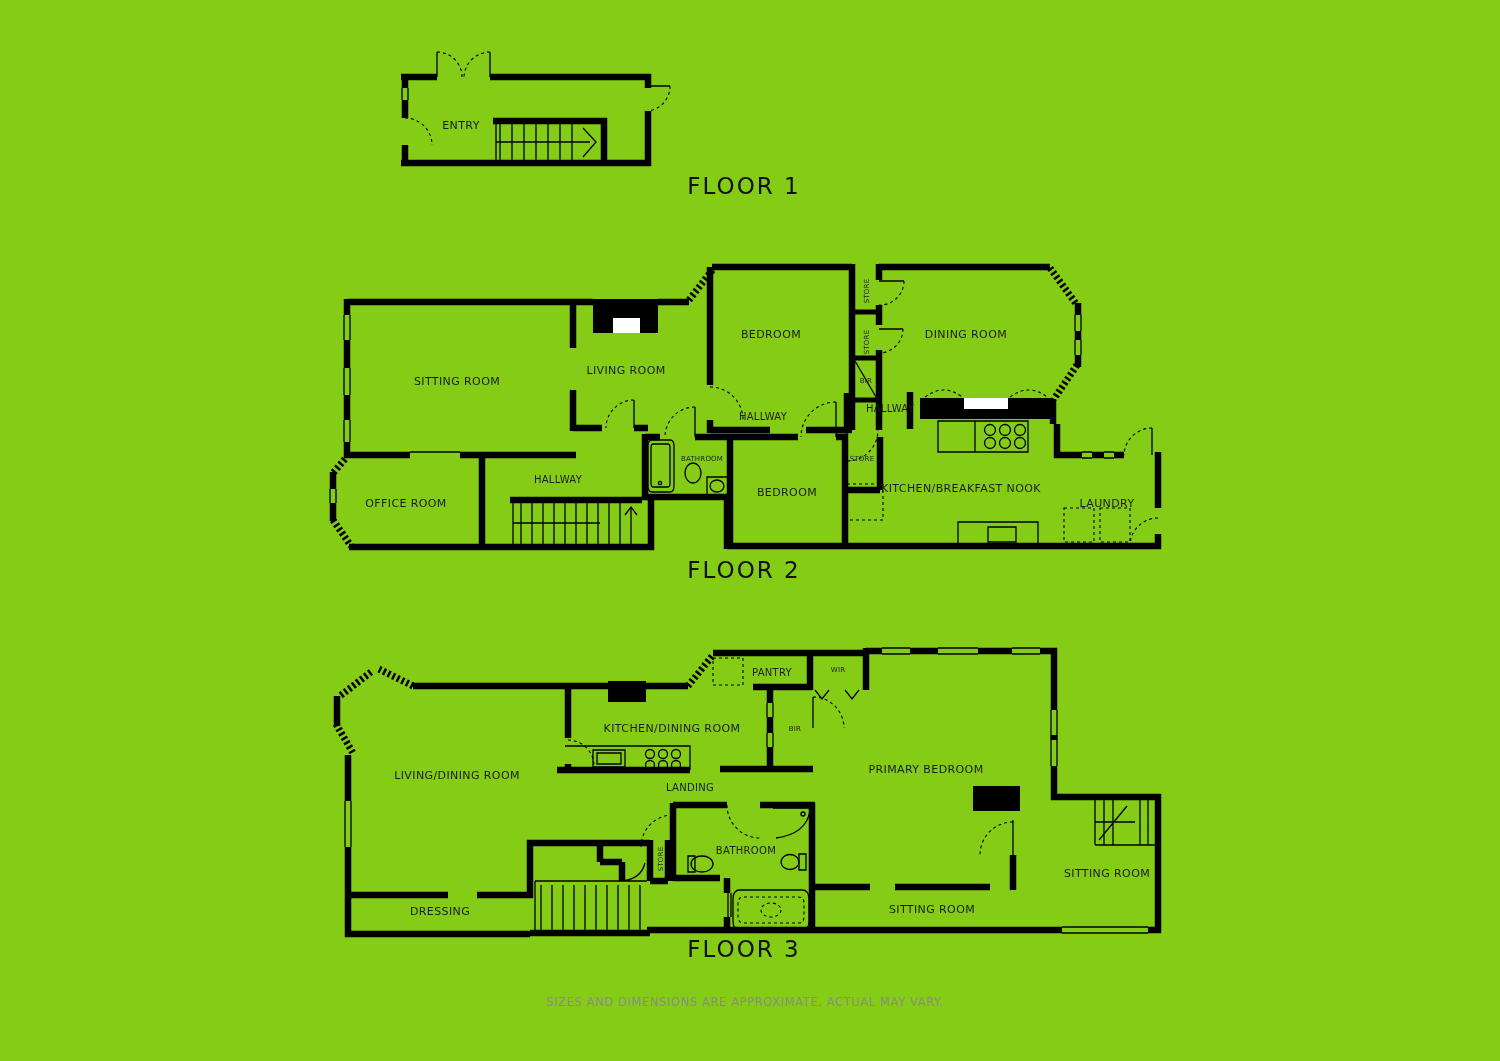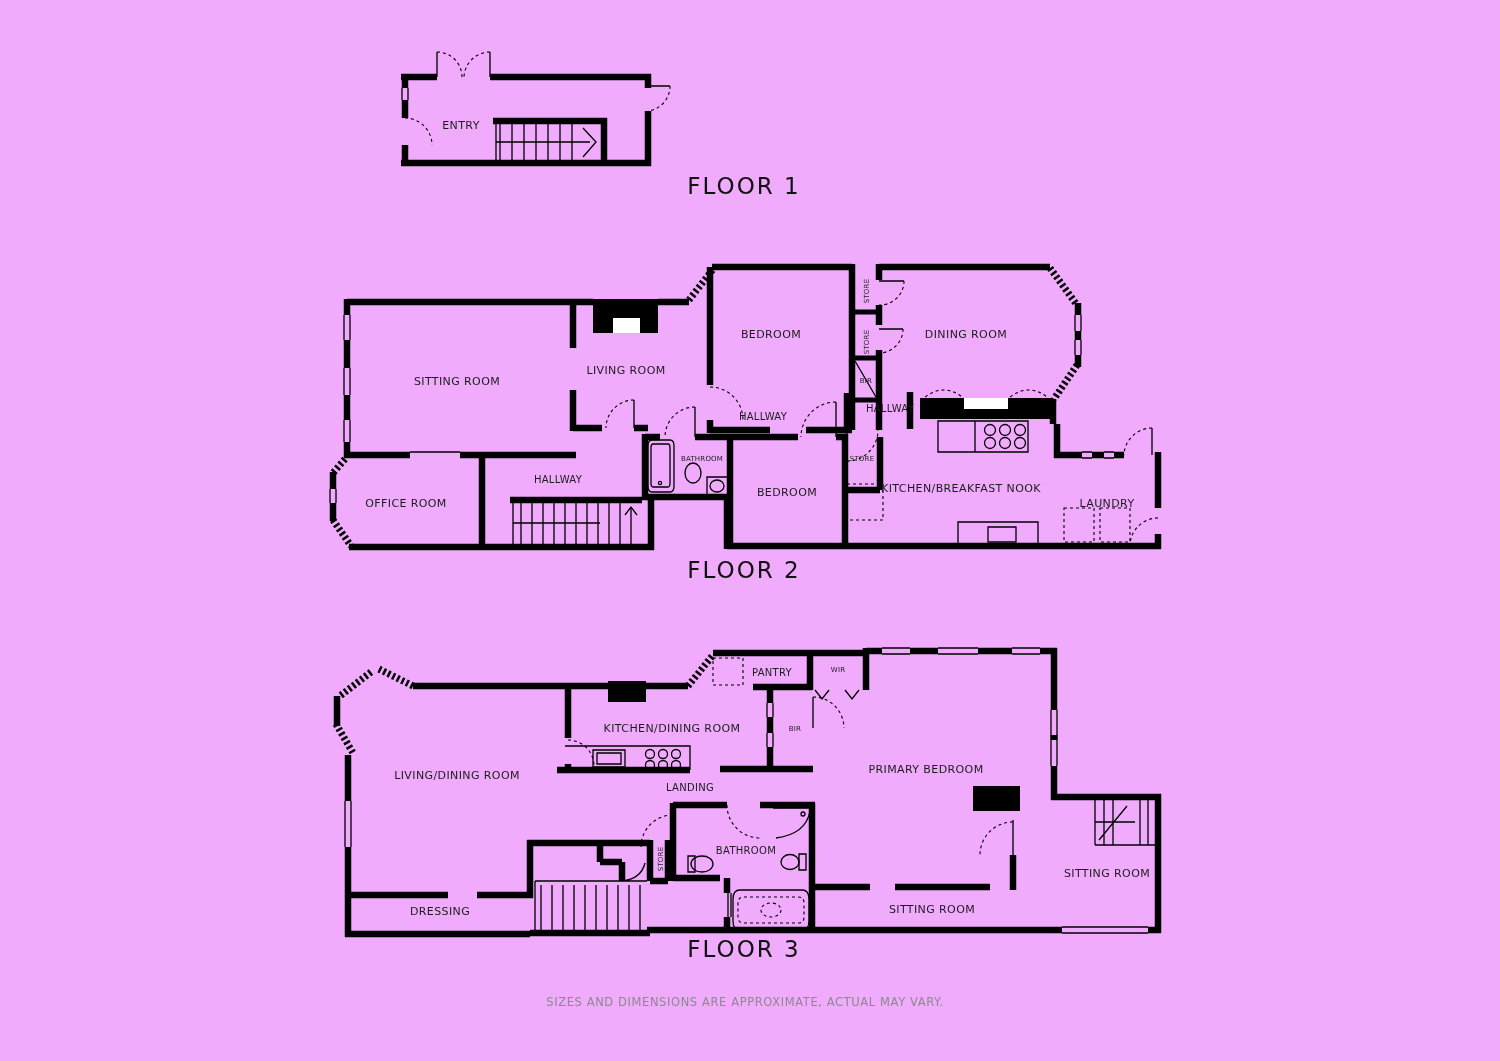--- a/index.html
+++ b/index.html
@@ -1,16 +1,16 @@
 <!DOCTYPE html>
 <html><head>
 <meta charset="utf-8">
 <style>
   html,body{margin:0;padding:0;background:#ffffff;}
-  .page{position:relative;width:1500px;height:1061px;background:#f0abfc;overflow:hidden;
+  .page{position:relative;width:1500px;height:1061px;background:#84cc16;overflow:hidden;
         font-family:"DejaVu Sans","Liberation Sans",sans-serif;}
   svg{position:absolute;left:0;top:0;}
   .walls{stroke:#000;stroke-width:6.5;fill:none;stroke-linecap:butt;}
   .midwall{stroke:#000;stroke-width:5;fill:none;}
   .hatch{stroke:#000;stroke-width:7;fill:none;stroke-dasharray:2.5 2.6;}
   .thin{stroke:#000;stroke-width:1.3;fill:none;}
   .dash{stroke:#000;stroke-width:1.1;fill:none;stroke-dasharray:3 3;}
   .blk{fill:#000;stroke:none;}
   .wht{fill:#fff;stroke:none;}
   text{fill:#1c1c1c;}

